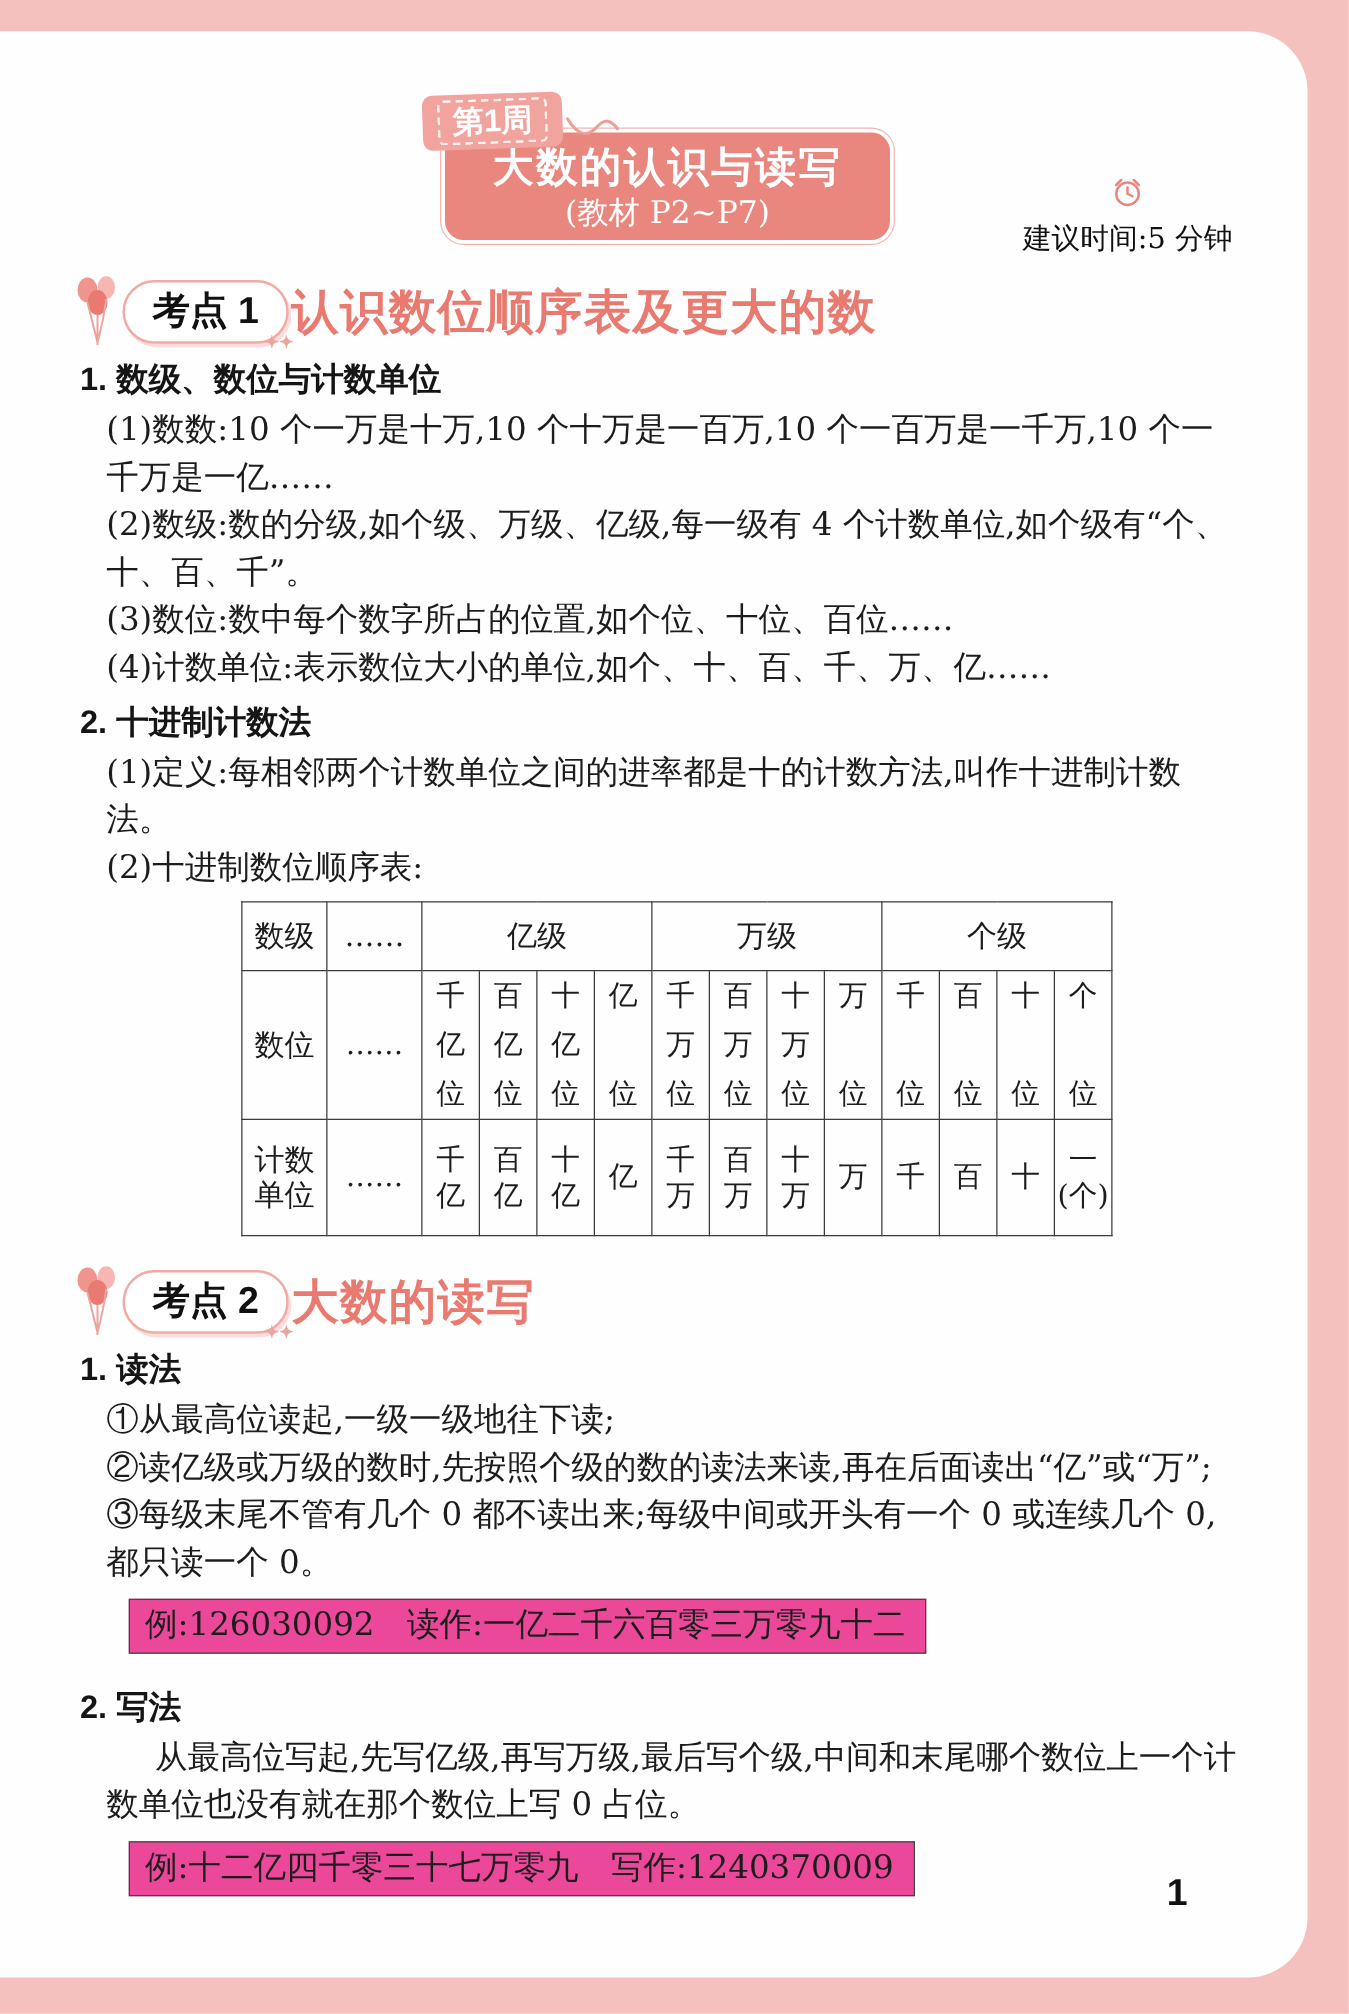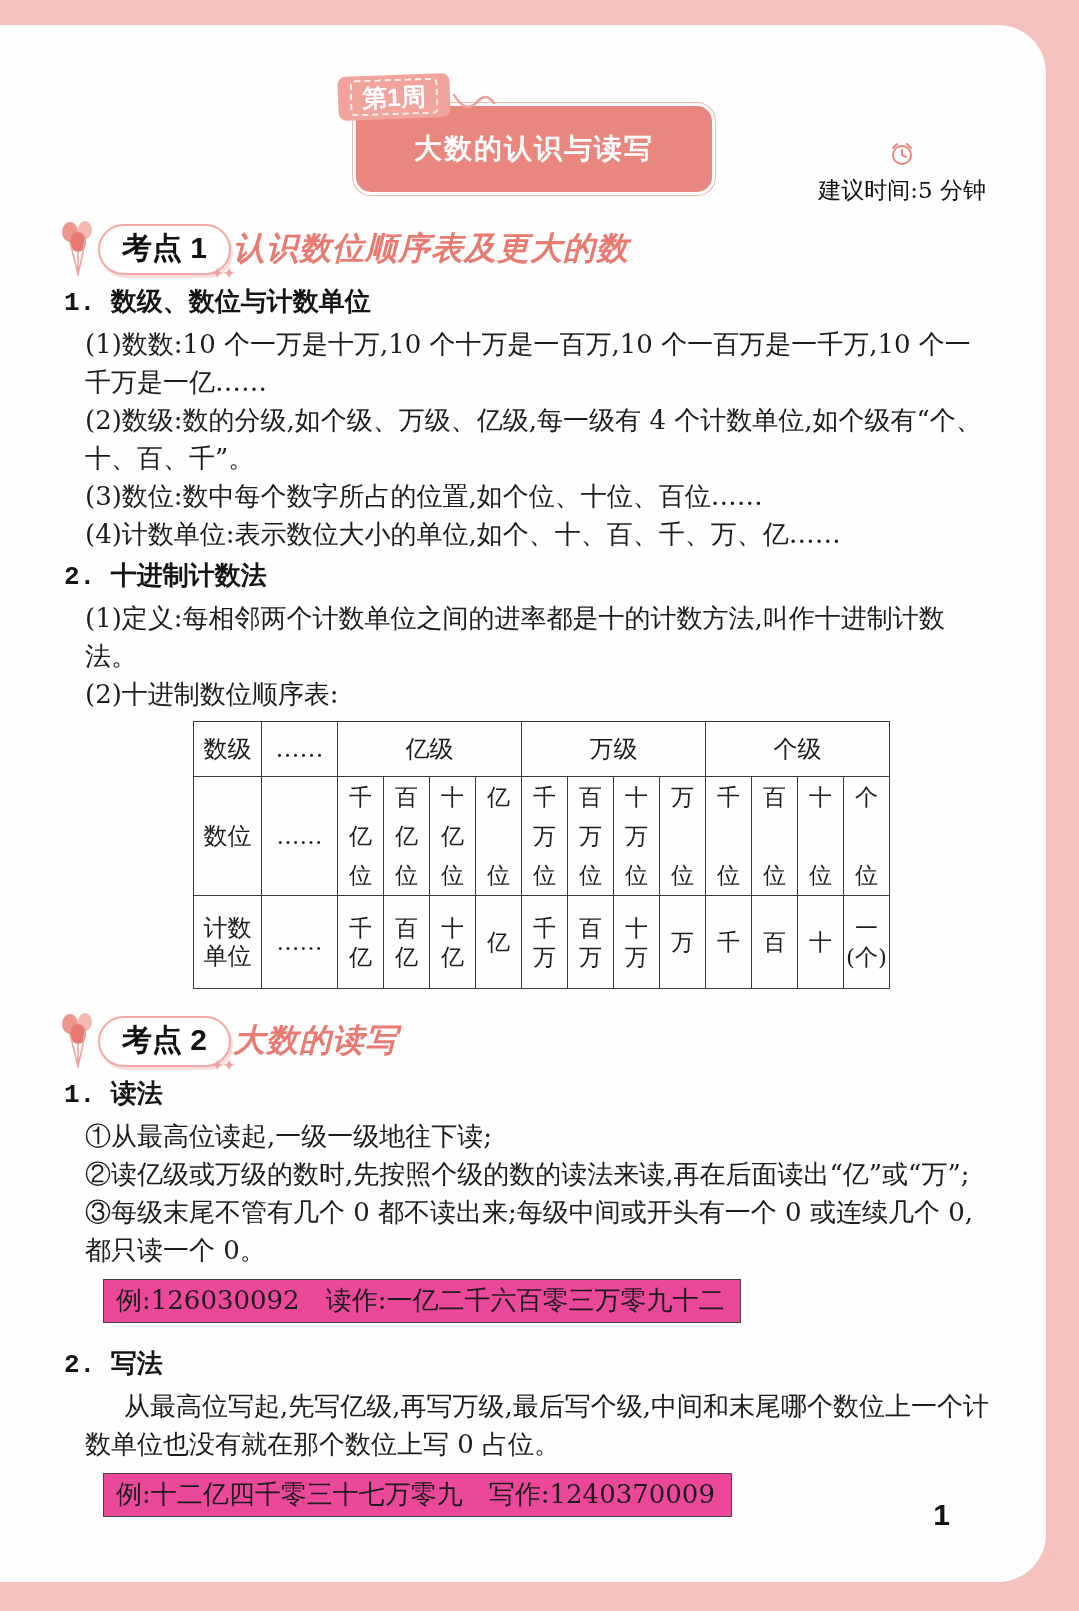--- a/index.html
+++ b/index.html
@@ -29,21 +29,21 @@
   
   .banner-row{position:relative;height:128px;margin-top:10px;}
   .banner{
     position:absolute;left:293px;top:28px;width:356px;height:86px;
     background:#e9877f;border-radius:18px;
     border:3px solid #ffffff;
     box-shadow:0 0 0 1px #f2b6b1;
     text-align:center;color:#ffffff;
     display:flex;flex-direction:column;justify-content:center;gap:2px;
   }
-  .banner-title{font-family:"Liberation Sans",sans-serif;font-weight:700;font-size:28px;line-height:40px;letter-spacing:2px;}
+  .banner-title{font-family:"Liberation Sans",sans-serif;font-weight:700;font-size:33px;line-height:40px;letter-spacing:2px;}
   .banner-subtitle{font-size:25px;line-height:28px;font-family:"DejaVu Serif",serif;}
   .week-tag{
     position:absolute;left:278px;top:0;width:112px;height:44px;
     background:#f1a39d;border-radius:8px;
     transform:rotate(-2deg);
     display:flex;align-items:center;justify-content:center;
     z-index:2;
   }
   .week-tag .inner{
     border:2px dashed rgba(255,255,255,.85);border-radius:5px;
@@ -65,25 +65,25 @@
     border:2px solid #f2aaa4;border-radius:26px;
     padding:2px 22px 4px 22px;
     font-family:"Liberation Sans",sans-serif;font-weight:700;font-size:30px;color:#111;
     background:#fff;
     box-shadow:2px 3px 0 #fbdedb;
   }
   .kaodian-badge .sparkle{
     position:absolute;right:-6px;bottom:-8px;font-size:14px;color:#eba49e;
   }
   .kaodian-title{
-    font-family:"Liberation Sans",sans-serif;font-weight:700;font-size:32px;color:#e97a70;letter-spacing:1px;font-style:italic;
+    font-family:"Liberation Sans",sans-serif;font-weight:700;font-size:38px;color:#e97a70;letter-spacing:1px;
   }
   
   .sec-heading{
-    font-family:Liberation Mono, monospace;font-weight:700;font-size:26px;line-height:40px;
+    font-family:Liberation Sans, sans-serif;font-weight:700;font-size:26px;line-height:40px;
     margin:4px 0 0 4px;color:#151515;
   }
   .body-text{
     margin:0 0 0 25px;width:905px;
     font-size:26px;line-height:38px;
   }
   .body-text.indent{text-indent:1.5em;}
   .gap-top{margin-top:2px;}
   
   .pv-table{
@@ -126,20 +126,21 @@
     <div class="week-tag">
       <span class="inner">第1周</span>
     </div>
     <span class="tag-string">
       <svg width="44" height="30" viewBox="0 0 44 30">
         <path d="M2 6 q12 20 24 6 q8 -9 16 2" fill="none" stroke="#ec9e97" stroke-width="2.4" stroke-linecap="round"></path>
       </svg>
     </span>
     <div class="banner">
       <div class="banner-title">大数的认识与读写</div>
+      <div class="banner-subtitle">(教材 P2~P7)</div>
     </div>
     <div class="time-note">
       <span>
         <svg width="26" height="26" viewBox="0 0 26 26">
           <circle cx="13" cy="14" r="9" fill="none" stroke="#e9877f" stroke-width="2"></circle>
           <path d="M4 7 L8 3" stroke="#e9877f" stroke-width="2" stroke-linecap="round"></path>
           <path d="M22 7 L18 3" stroke="#e9877f" stroke-width="2" stroke-linecap="round"></path>
           <path d="M13 9 L13 14 L17 16" fill="none" stroke="#e9877f" stroke-width="2" stroke-linecap="round"></path>
         </svg>
       </span>

